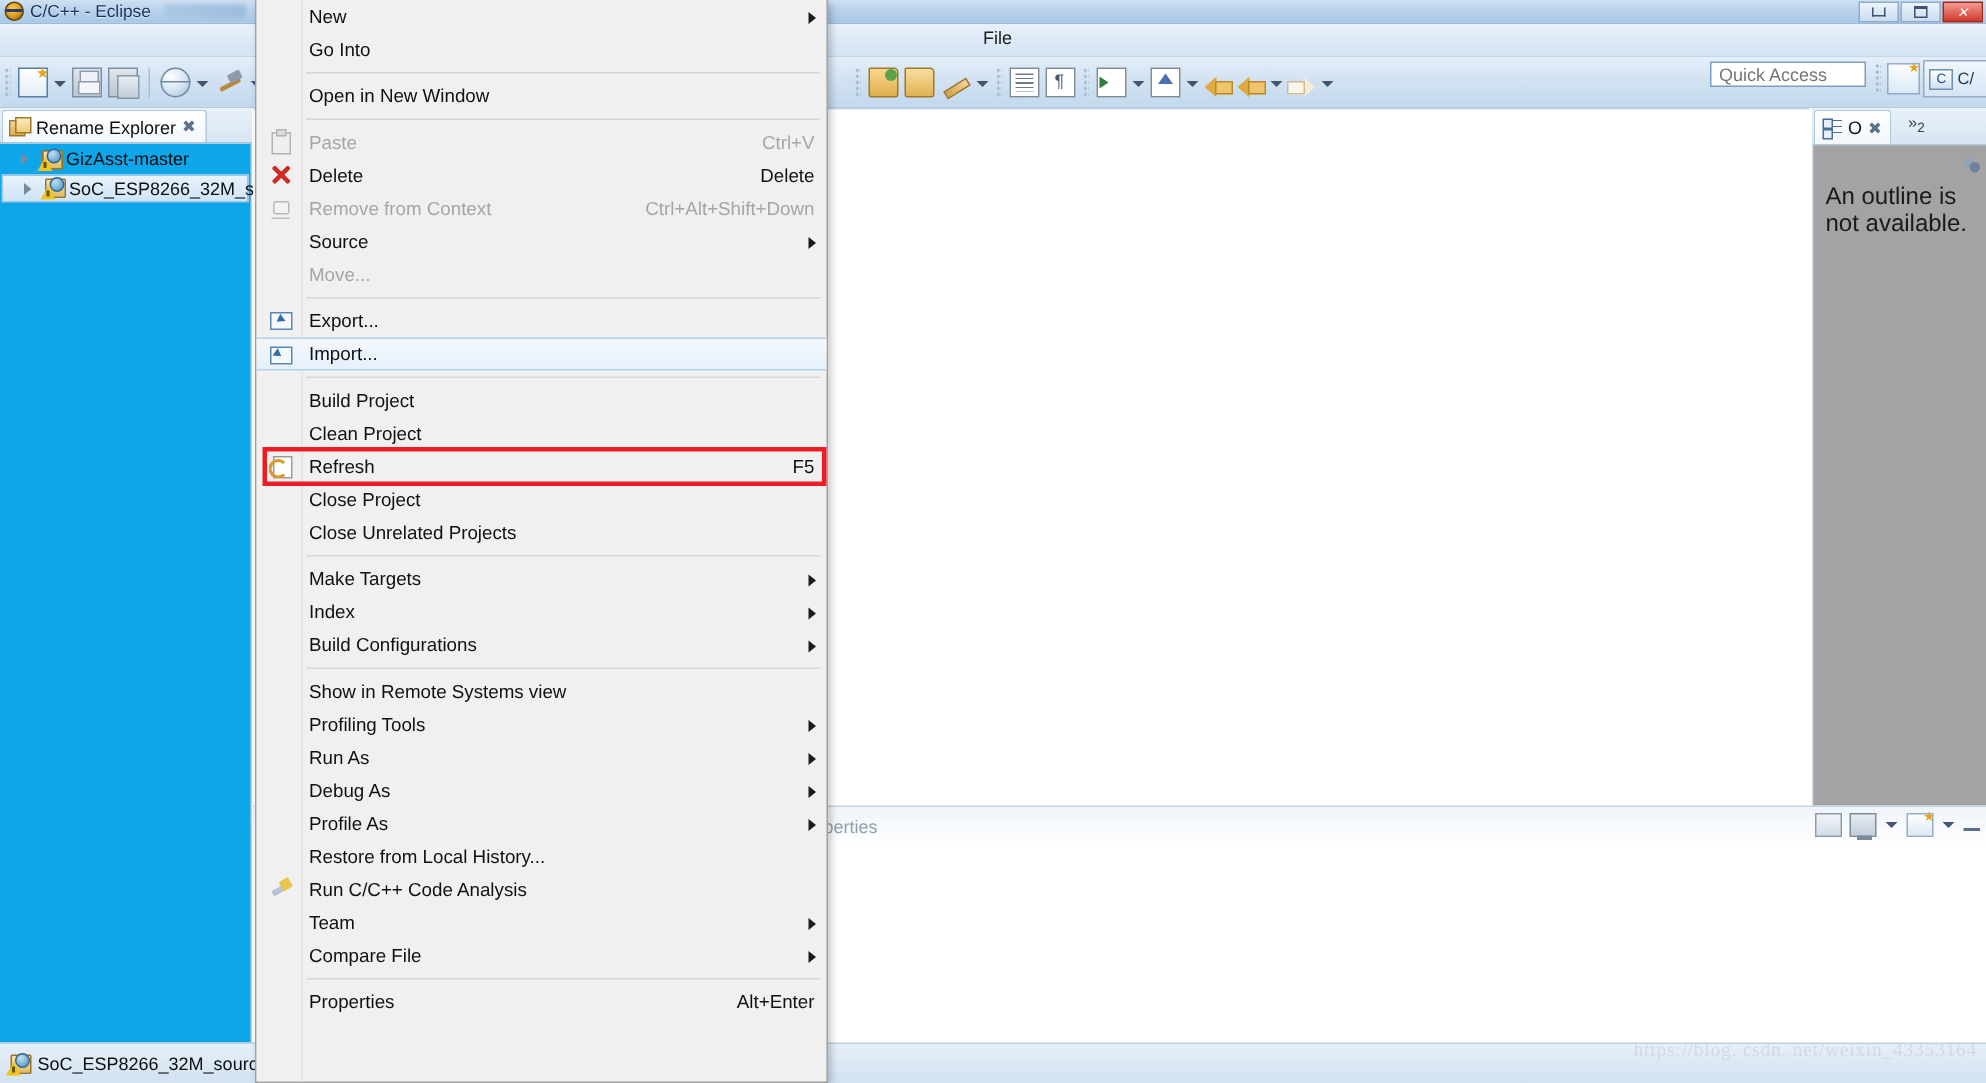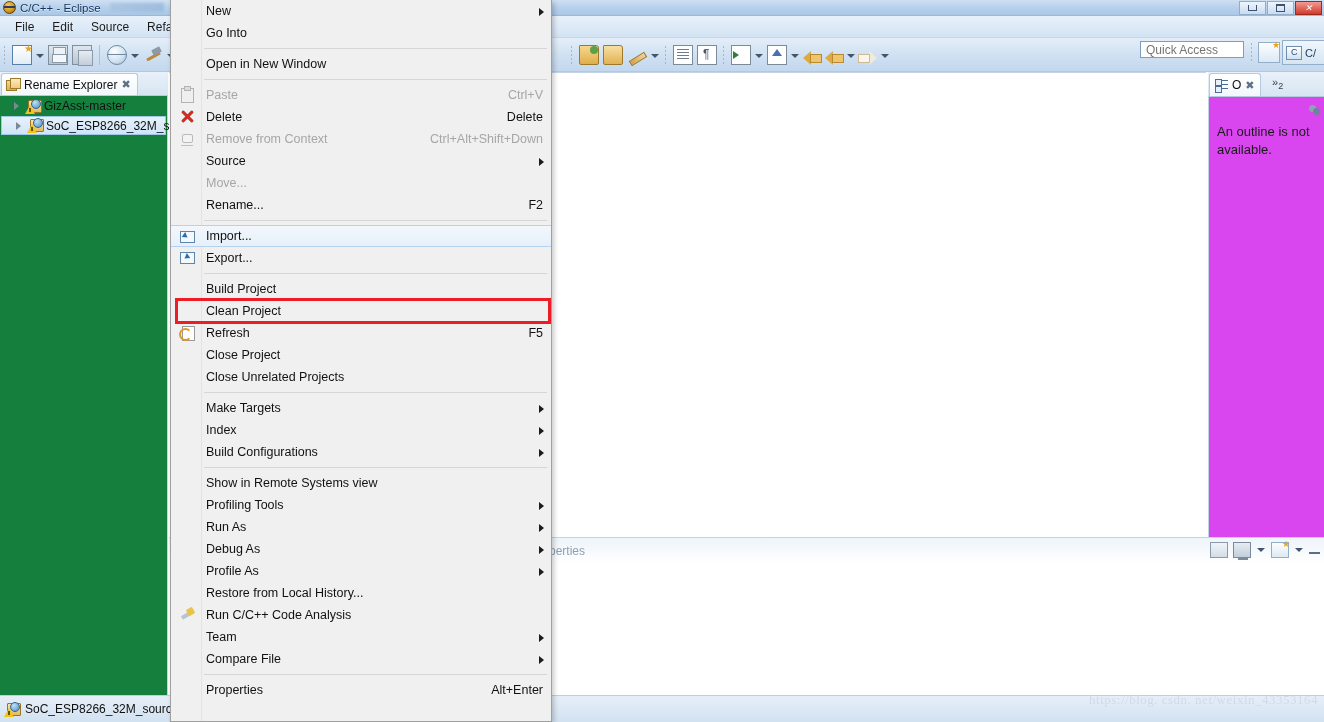--- a/index.html
+++ b/index.html
@@ -57,20 +57,21 @@
   .wb-max i { width: 9px; height: 8px; border: 1px solid #3c5270; border-top-width: 2px; }
   .wb-close { background: linear-gradient(to bottom, #f39a93, #cf3a2c); border-color: #9e2a1e; }
   .wb-close i { color: #fff; font-size: 9px; line-height: 9px; }
 
   
   .menubar {
     position: absolute; left: 0; top: 16px; width: 1324px; height: 22px;
     background: linear-gradient(to bottom, #e8f1fa, #d3e3f4);
     display: flex; align-items: center; padding-left: 6px;
     border-bottom: 1px solid #c3d7ea;
+    flex-direction: column;
   }
   .menubar .mi {
     font-size: 12px; color: #1b1b1b; padding: 2px 9px; white-space: nowrap;
   }
 
   
   .toolbar {
     position: absolute; left: 0; top: 38px; width: 1324px; height: 34px;
     background: linear-gradient(to bottom, #e4eef9, #cfe0f1 55%, #c3d8ee 100%);
     border-bottom: 1px solid #b2c9de;
@@ -163,21 +164,21 @@
     border-radius: 3px 3px 0 0;
     display:flex; align-items:center; gap:4px;
     font-size:12px; color:#111;
   }
   .pe-tab .pe-ico { width:14px;height:13px;position:relative; flex:0 0 auto;}
   .pe-tab .pe-ico::before{content:"";position:absolute;left:0;top:2px;width:9px;height:9px;background:linear-gradient(to bottom,#f6d78e,#dfae4b);border:1px solid #9d7a2a;}
   .pe-tab .pe-ico::after{content:"";position:absolute;left:4px;top:0px;width:9px;height:9px;background:linear-gradient(to bottom,#fbe9bf,#eecb7c);border:1px solid #9d7a2a;}
   .pe-close { font-size:11px; color:#5d7286; }
   .pe-panel {
     position:absolute; left:0; top:95px; width:168px; height:600px;
-    background:#15803d; border-right:1px solid #c4d4e3; border-top:1px solid #b4cade;
+    background:#0ea5e9; border-right:1px solid #c4d4e3; border-top:1px solid #b4cade;
   }
   .tree-row {
     height:20px; display:flex; align-items:center; gap:3px;
     font-size:12px; color:#101010; padding-left:12px; position:relative;
     white-space:nowrap;
   }
   .tree-row.selected {
     background: linear-gradient(to bottom,#e8f2fc,#cfe4f8);
     border:1px solid #9ec6e8; margin:0 1px; height:19px;
   }
@@ -224,22 +225,22 @@
   .ol-ico::before{content:"";position:absolute;left:0;top:0;width:5px;height:5px;border:1px solid #4a6d90;background:#e6f0fa;}
   .ol-ico::after{content:"";position:absolute;left:0;top:7px;width:5px;height:5px;border:1px solid #4a6d90;background:#e6f0fa;}
   .ol-lines{position:absolute;right:0;top:1px;width:6px;height:10px;
     background:repeating-linear-gradient(to bottom,#4a6d90 0 1px,transparent 1px 4px);}
   .outline-overflow {
     position:absolute; left:1272px; top:76px; font-size:11px; color:#33414f;
   }
   .outline-overflow sub { font-size:9px; }
   .outline-panel {
     position:absolute; left:1208px; top:96px; width:116px; height:441px;
-    background:#d946ef; border-top:1px solid #b4cade; border-left:1px solid #c4d4e3;
-    padding:26px 8px 0 8px; font-size:13px; color:#1a1a1a; line-height:18px;
+    background:#a3a3a3; border-top:1px solid #b4cade; border-left:1px solid #c4d4e3;
+    padding:26px 8px 0 8px; font-size:16px; color:#1a1a1a; line-height:18px;
   }
   .outline-gear {
     position:absolute; right:2px; top:104px; width:14px; height:12px;
   }
   .outline-gear::before{content:"";position:absolute;left:1px;top:1px;width:7px;height:7px;border-radius:50%;background:#8fa2b6;}
   .outline-gear::after{content:"";position:absolute;left:5px;top:4px;width:7px;height:7px;border-radius:50%;background:#6f849a;}
   .ol-minmax{position:absolute; right:-0px; top:74px; width:20px; height:20px;}
 
   
   .bottom-tabrow {
@@ -517,33 +518,29 @@
           <span class="ctx-label">Remove from Context</span>
           <span class="ctx-accel">Ctrl+Alt+Shift+Down</span>
         </div>
         <div class="ctx-item">
           <span class="ctx-label">Source</span>
           <span class="ctx-sub"></span>
         </div>
         <div class="ctx-item disabled">
           <span class="ctx-label">Move...</span>
         </div>
-        <div class="ctx-item">
-          <span class="ctx-label">Rename...</span>
-          <span class="ctx-accel">F2</span>
-        </div>
         <div class="ctx-sep"></div>
+        <div class="ctx-item">
+          <span class="ctx-icon mi-export"></span>
+          <span class="ctx-label">Export...</span>
+        </div>
         <div class="ctx-item hovered">
           <span class="ctx-icon mi-import"></span>
           <span class="ctx-label">Import...</span>
         </div>
-        <div class="ctx-item">
-          <span class="ctx-icon mi-export"></span>
-          <span class="ctx-label">Export...</span>
-        </div>
         <div class="ctx-sep"></div>
         <div class="ctx-item">
           <span class="ctx-label">Build Project</span>
         </div>
         <div class="ctx-item">
           <span class="ctx-label">Clean Project</span>
         </div>
         <div class="ctx-item">
           <span class="ctx-icon mi-refresh"></span>
           <span class="ctx-label">Refresh</span>

